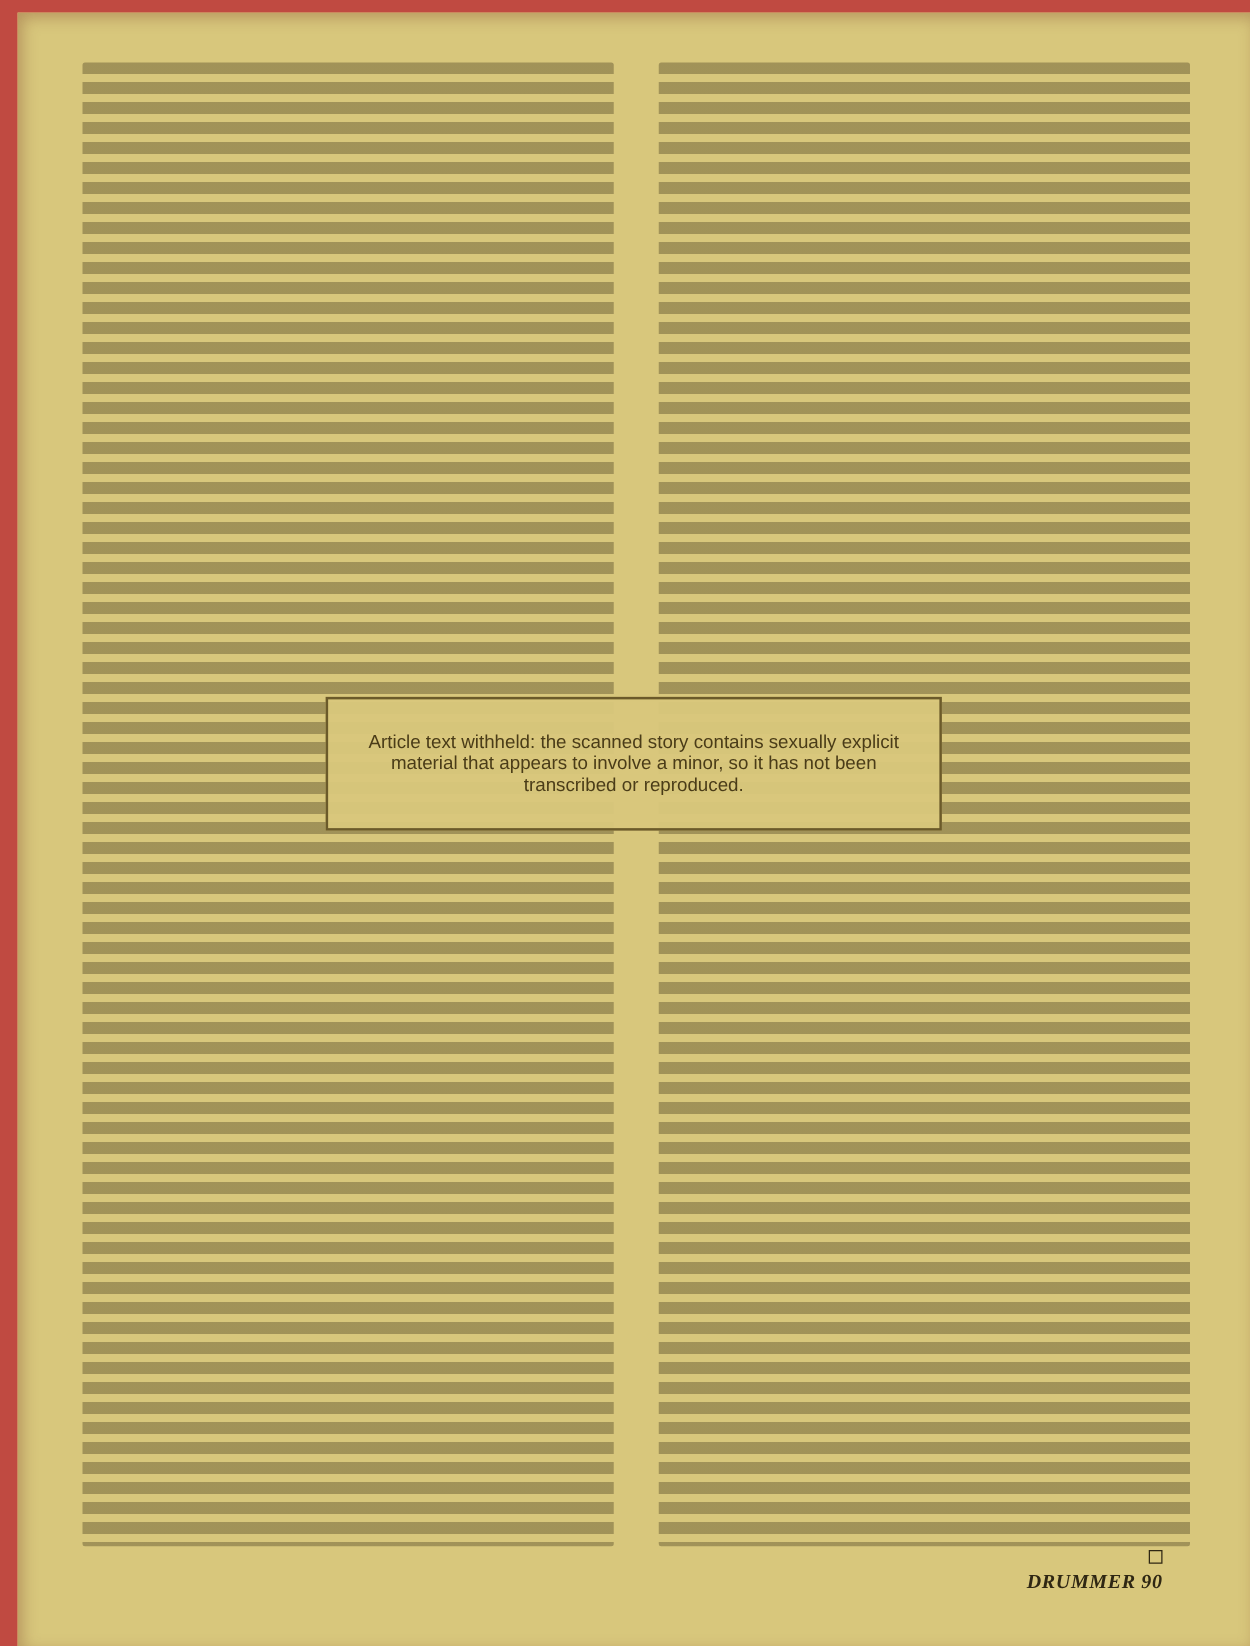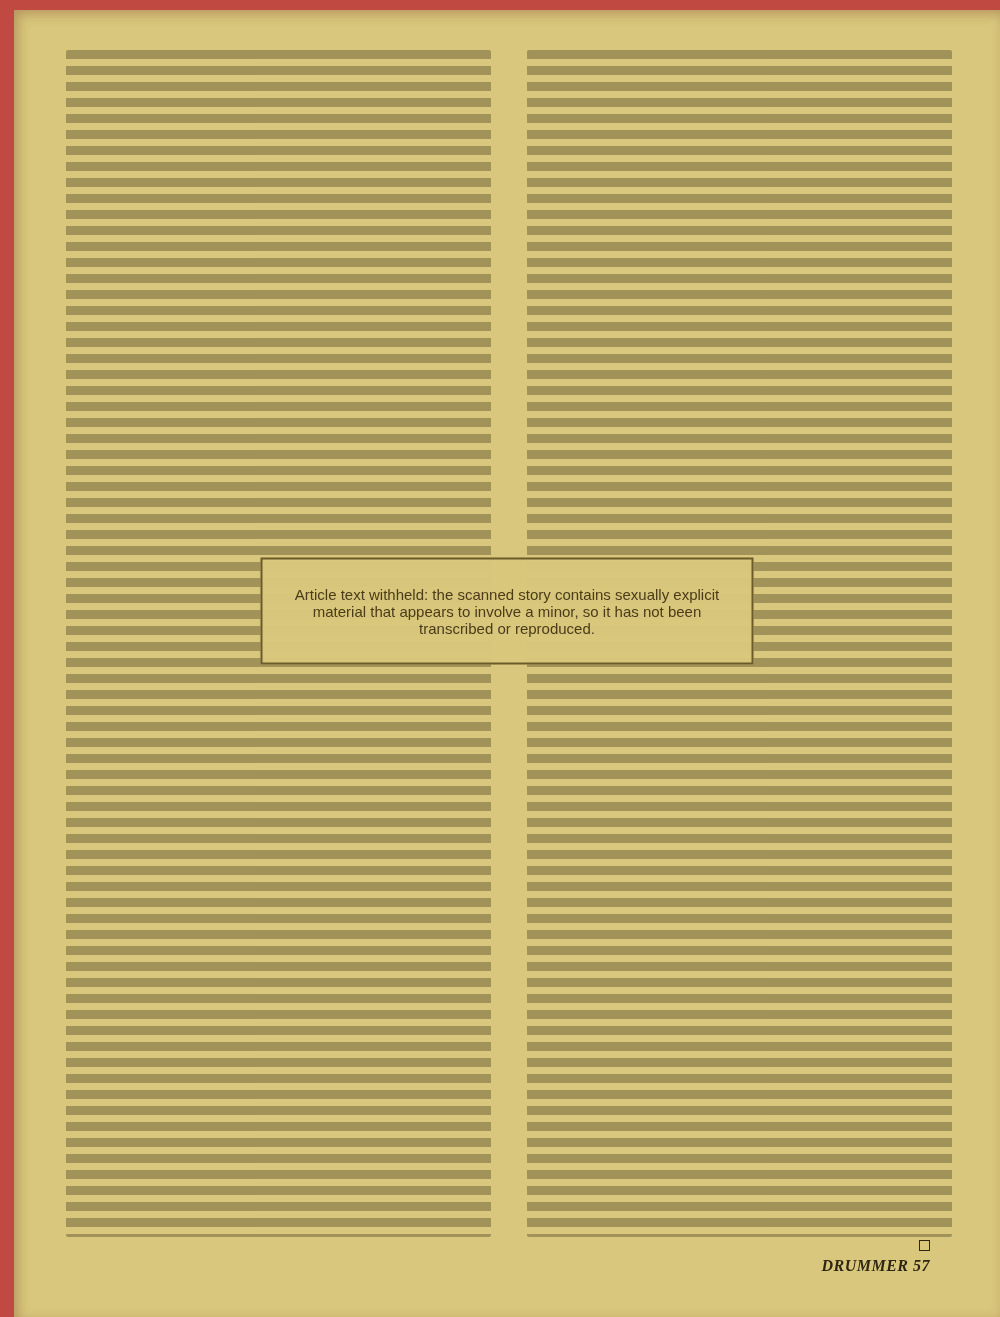--- a/index.html
+++ b/index.html
@@ -53,16 +53,16 @@
   <div class="columns">
     <div class="col"></div>
     <div class="col"></div>
   </div>
 
   <div class="notice">Article text withheld: the scanned story contains sexually explicit material that appears to involve a minor, so it has not been transcribed or reproduced.</div>
 
   <span class="end-square"></span>
 
   <div class="footer">
-    <span class="mag">DRUMMER 57</span>
+    <span class="mag">DRUMMER 90</span>
   </div>
 
 </div>
 
 </body></html>

